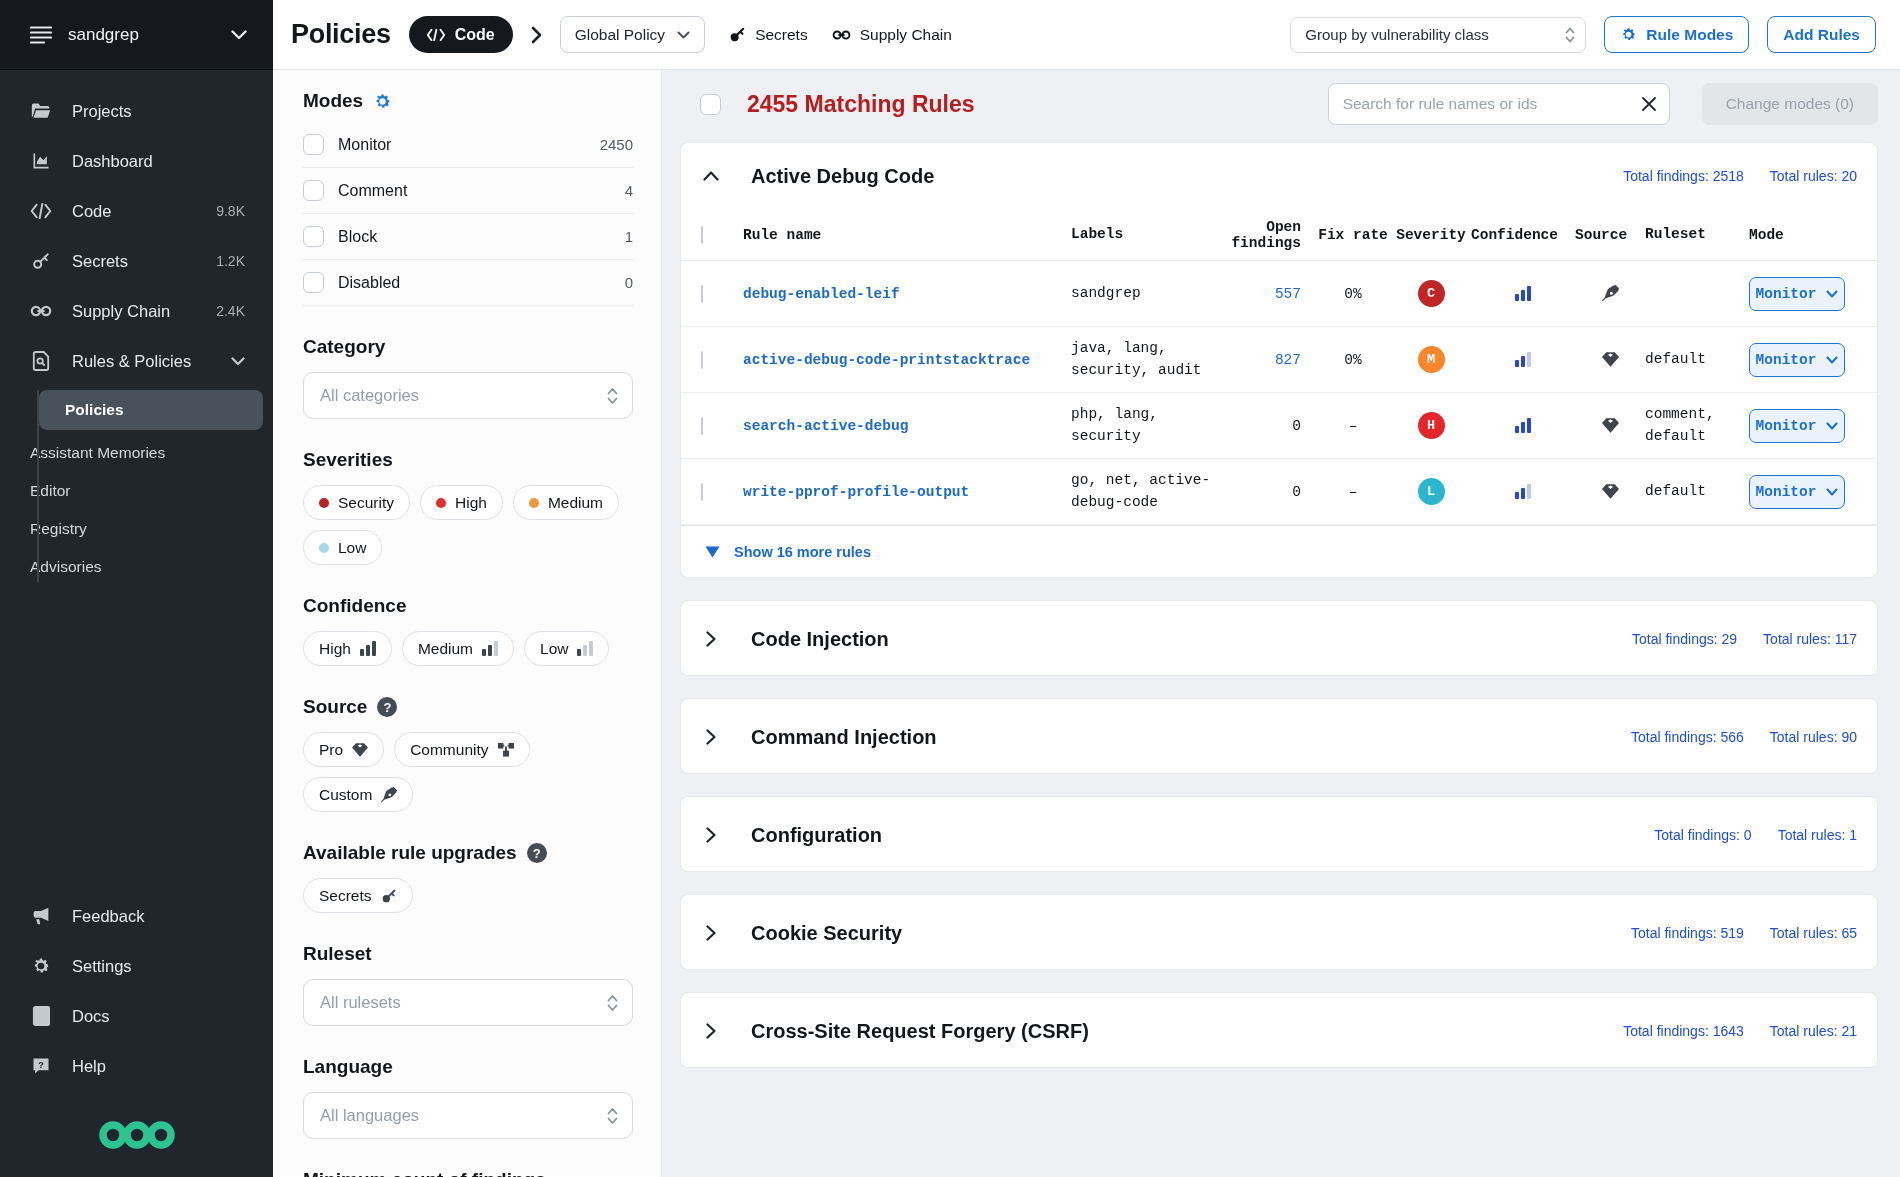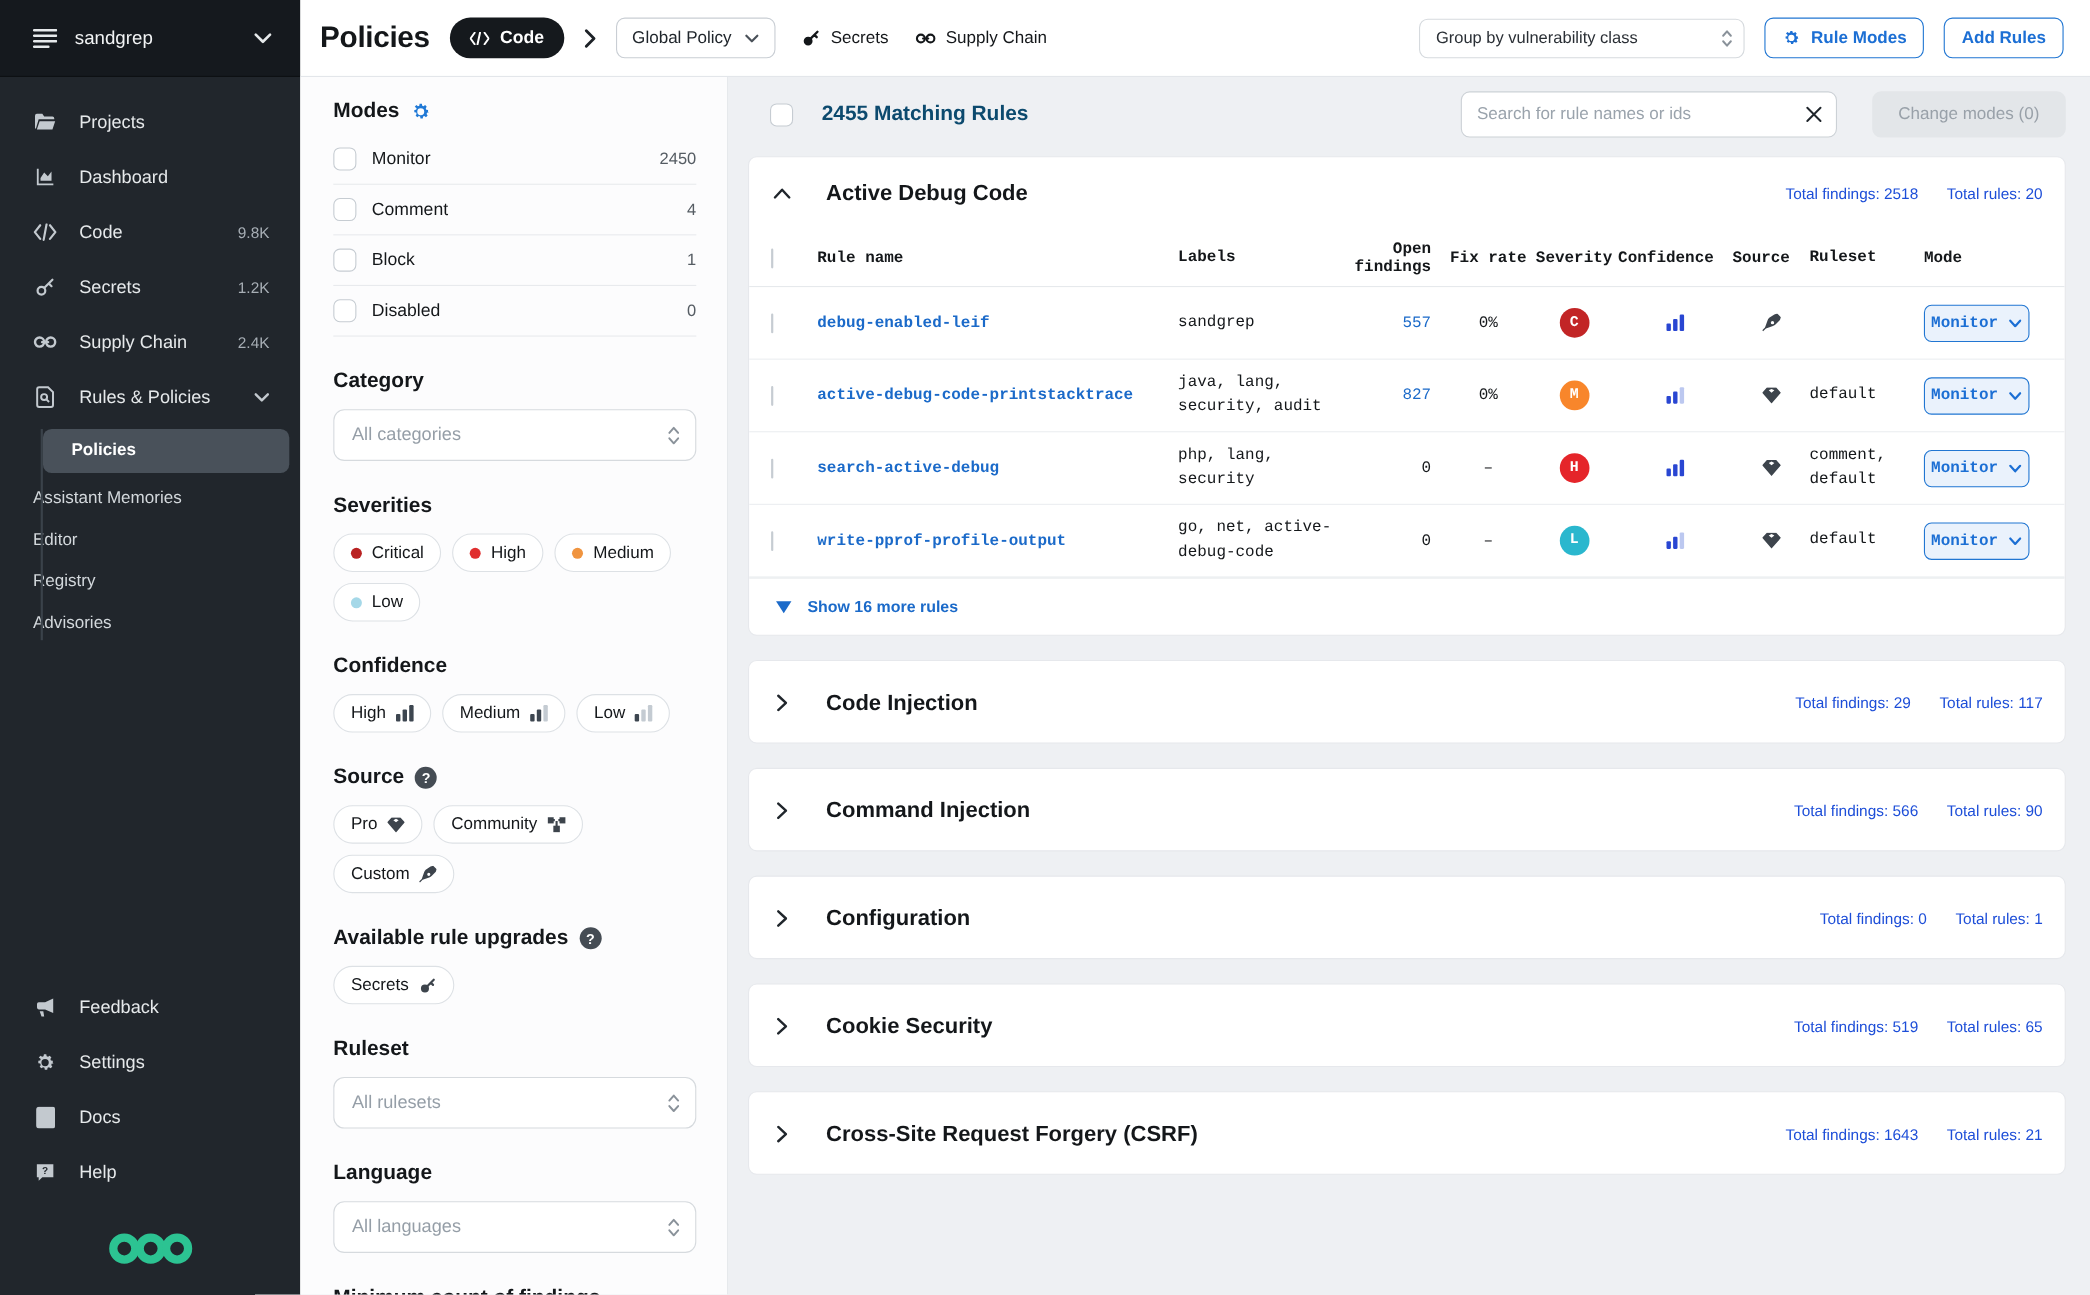--- a/index.html
+++ b/index.html
@@ -89,21 +89,21 @@
   .tblbars i { background:#bcc8f0; } .tblbars i.on { background:#2946d2; }
   .qmark { width:20px; height:20px; border-radius:50%; background:#454c54; color:#fff;
     font-size:13px; font-weight:bold; display:inline-flex; align-items:center;
     justify-content:center; }
   .src-ic { color:#3d444c; display:inline-flex; }
 
   
   .main { flex:1; min-width:0; background:#eef0f3; padding:12px 22px 0 18px;
     overflow:hidden; }
   .toolbar { height:44px; display:flex; align-items:center; gap:14px; padding-left:20px; }
-  .mr-title { font-size:19px; font-weight:bold; color:#0c4a6e; flex:1; margin-left:12px; }
+  .mr-title { font-size:23px; font-weight:bold; color:#b91c1c; flex:1; margin-left:12px; }
   .search { width:342px; height:42px; background:#fff; border:1px solid #ccd1d6;
     border-radius:8px; display:flex; align-items:center; padding:0 12px 0 14px; }
   .search input { flex:1; border:none; outline:none; font-size:15.5px; color:#20262c;
     font-family:inherit; background:transparent; }
   .search input::placeholder { color:#9aa3ac; }
   .btn-disabled { height:42px; margin-left:18px; background:#e3e6e9; border:none;
     border-radius:8px; color:#99a1a9; font-size:15.5px; padding:0 24px; cursor:default;
     font-family:inherit; }
 
   .card { background:#fff; border:1px solid #e6e8ec; border-radius:8px; margin-top:16px;
@@ -404,21 +404,21 @@
                 </svg>
             </span>
           </div>
         </div>
 
         <div class="f-section">
           <div class="f-title">Severities</div>
           <div class="chips">
             <span class="chip">
               <span class="dot critical"></span>
-              <span>Critical</span>
+              <span>Security</span>
             </span>
             <span class="chip">
               <span class="dot high"></span>
               <span>High</span>
             </span>
             <span class="chip">
               <span class="dot medium"></span>
               <span>Medium</span>
             </span>
             <span class="chip">

